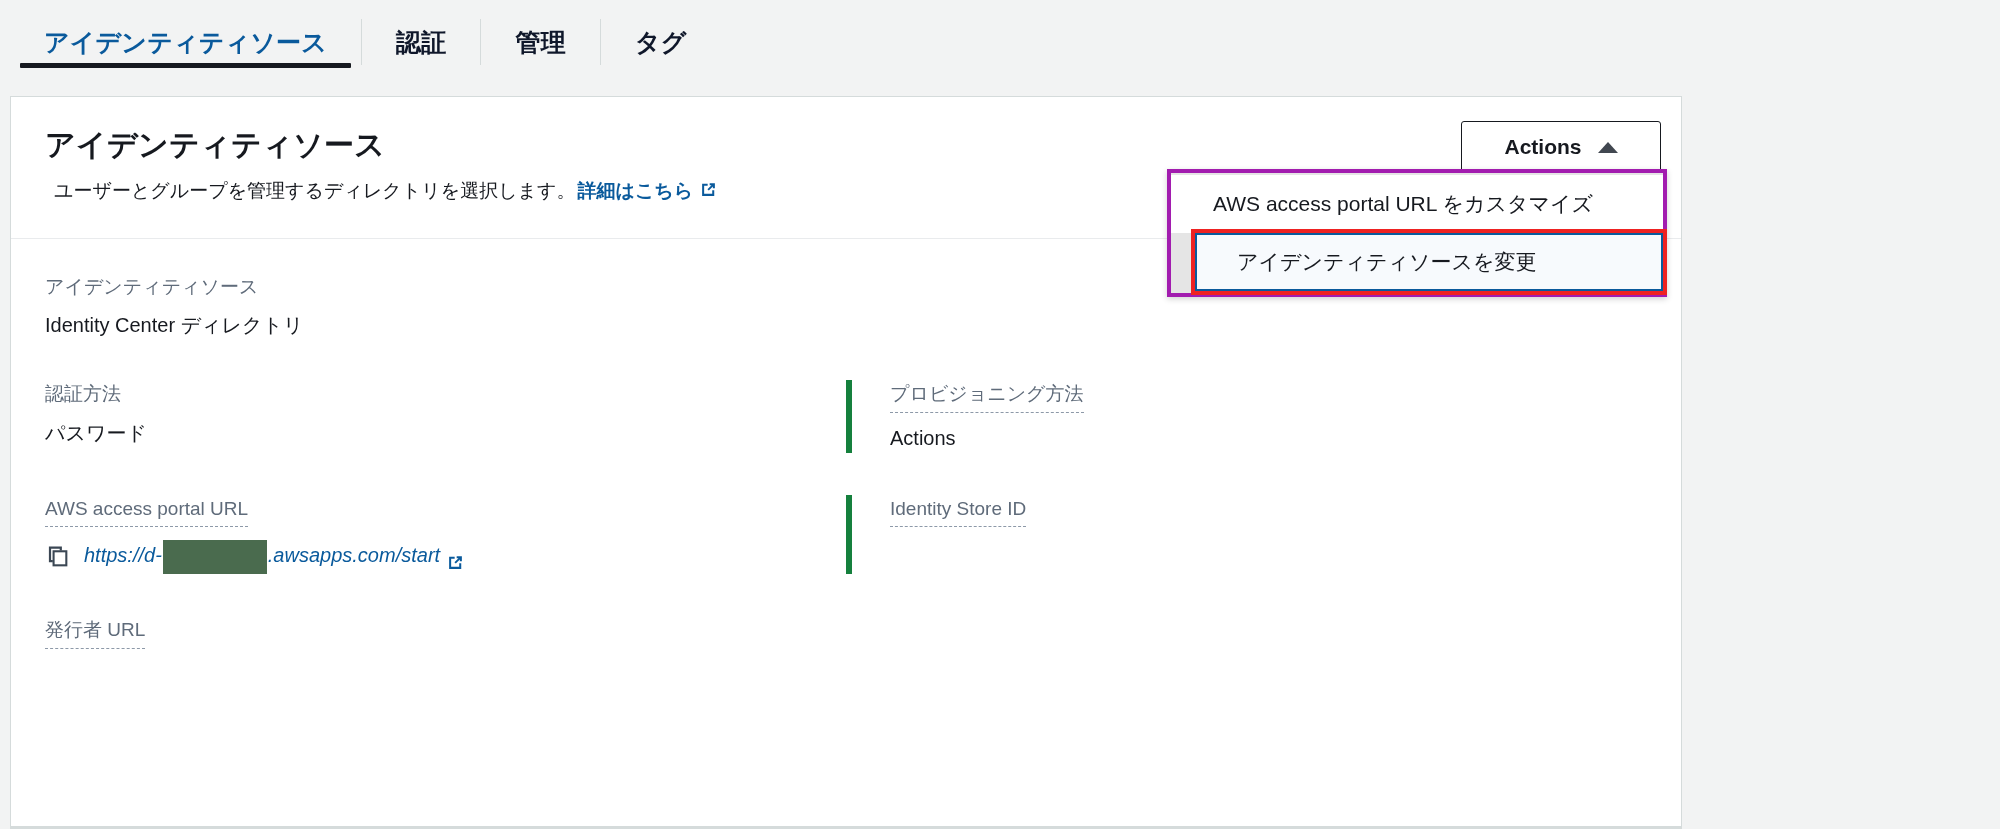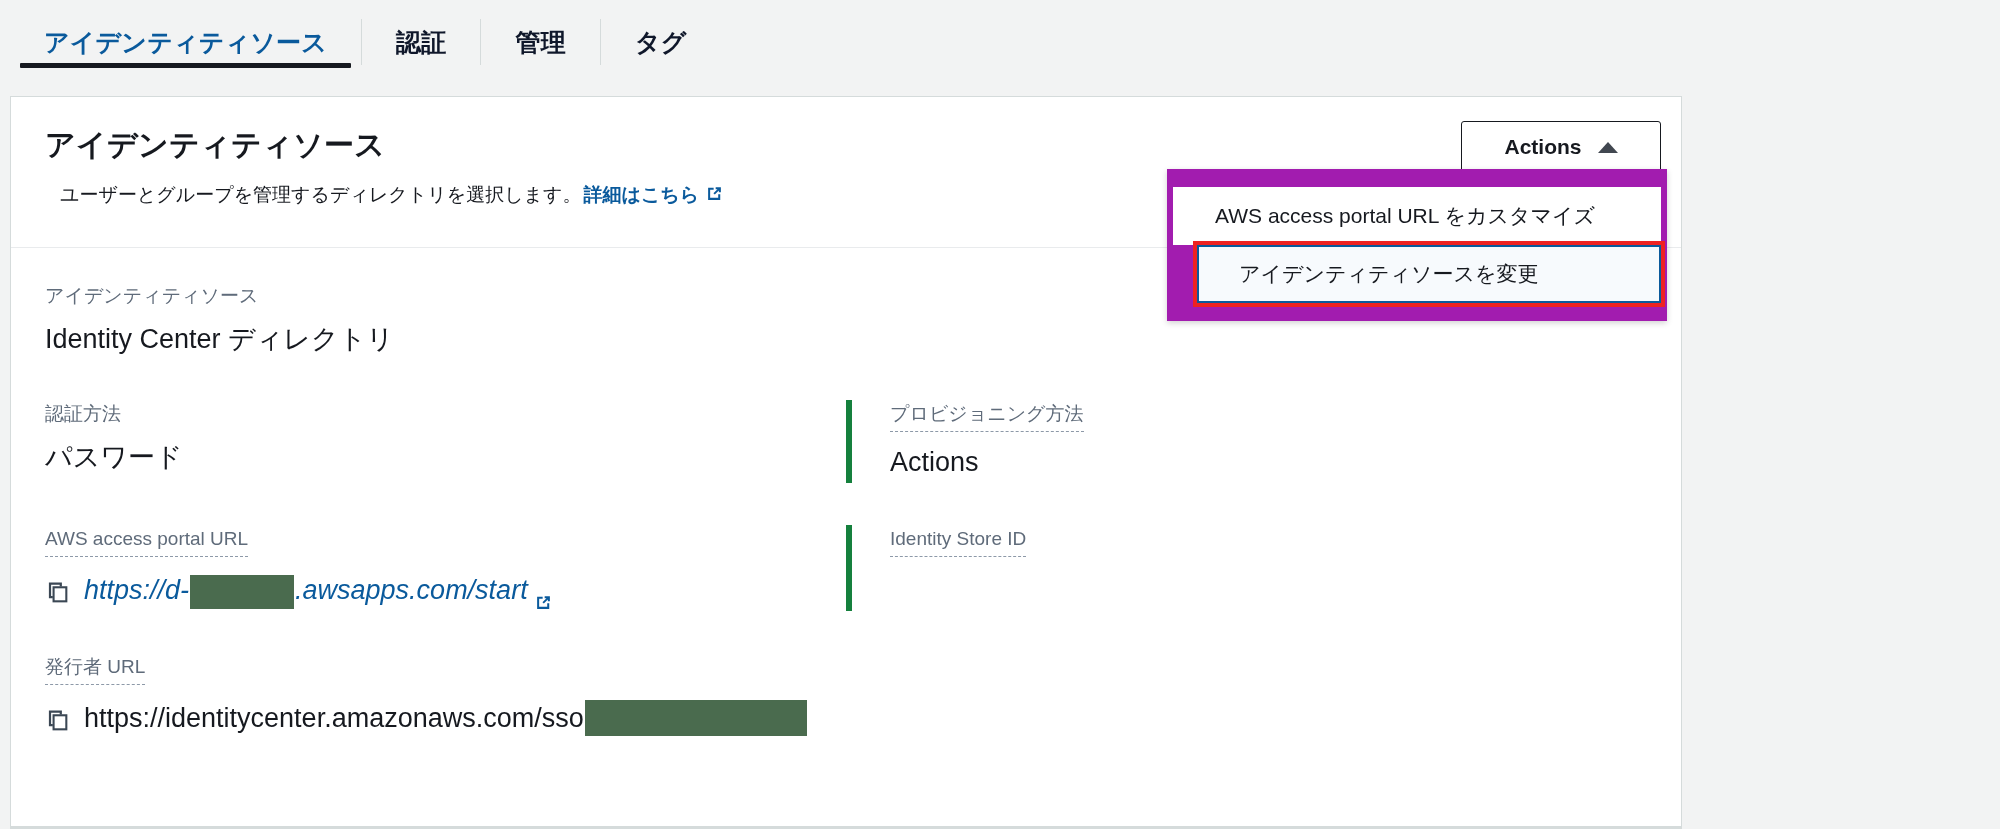--- a/index.html
+++ b/index.html
@@ -83,21 +83,22 @@
     font-size: 30px;
     font-weight: 700;
     color: #16191f;
     margin: 0 0 12px 0;
     letter-spacing: 0.3px;
   }
   .card-desc {
     font-size: 19px;
     color: #16191f;
     line-height: 1.5;
-    margin: 15px;
+    margin: 9px;
+    font-family: Liberation Mono, monospace;
   }
   .card-desc .more-link {
     color: #0a5a9c;
     font-weight: 700;
     text-decoration: none;
     cursor: pointer;
     margin-left: 2px;
   }
   .ext-icon {
     display: inline-block;
@@ -133,25 +134,25 @@
     border-right: 10px solid transparent;
     border-bottom: 11px solid #414750;
   }
 
   
   .dropdown {
     position: absolute;
     top: 72px;
     right: 14px;
     width: 500px;
-    background: #a21caf;
-    border: 6px solid #a21caf;
+    background: #e5e5e5;
+    border: 4px solid #a21caf;
     box-shadow: 0 2px 6px rgba(0,0,0,0.18);
     z-index: 40;
-    padding: 12px 0;
+    padding: 2px 0;
   }
   .dd-item {
     display: flex;
     align-items: center;
     height: 58px;
     padding: 0 20px 0 42px;
     font-size: 21px;
     color: #16191f;
     cursor: pointer;
     white-space: nowrap;
@@ -195,21 +196,21 @@
     color: #5f6b7a;
     margin-bottom: 4px;
     display: inline-block;
     line-height: 1.45;
   }
   .flabel.dashed {
     border-bottom: 1.5px dashed #8d99a8;
     padding-bottom: 4px;
   }
   .fvalue {
-    font-size: 27px;
+    font-size: 20px;
     color: #16191f;
     line-height: 1.5;
     display: flex;
     align-items: center;
     margin-top: 9px;
     white-space: nowrap;
   }
   .fvalue.plain { margin-top: 6px; }
   .link-text { color: #0a5a9c; text-decoration: none; cursor: pointer; font-style: italic; }
 
@@ -316,27 +317,19 @@
           </div>
         </div>
         <div class="col right">
           <div class="flabel dashed">Identity Store ID</div>
         </div>
       </div>
 
       <div class="row single">
         <div class="col">
           <div class="flabel dashed">発行者 URL</div>
-          <div class="fvalue">
-            <span class="copy-icon"><svg width="26" height="26" viewBox="0 0 20 20">
-                  <path d="M3 2h10v3h-1.7V3.7H4.7v8.6H6V14H3V2z" fill="#3b4754"></path>
-                  <rect x="6.6" y="5.6" width="9.8" height="10.8" fill="#ffffff" stroke="#3b4754" stroke-width="1.6"></rect>
-                </svg></span>
-            <span>https://identitycenter.amazonaws.com/sso</span>
-              <span class="redact r2"></span>
-          </div>
         </div>
         <div class="col right noborder"></div>
       </div>
 
     </div>
   </div>
 </div>
 
 </body></html>

